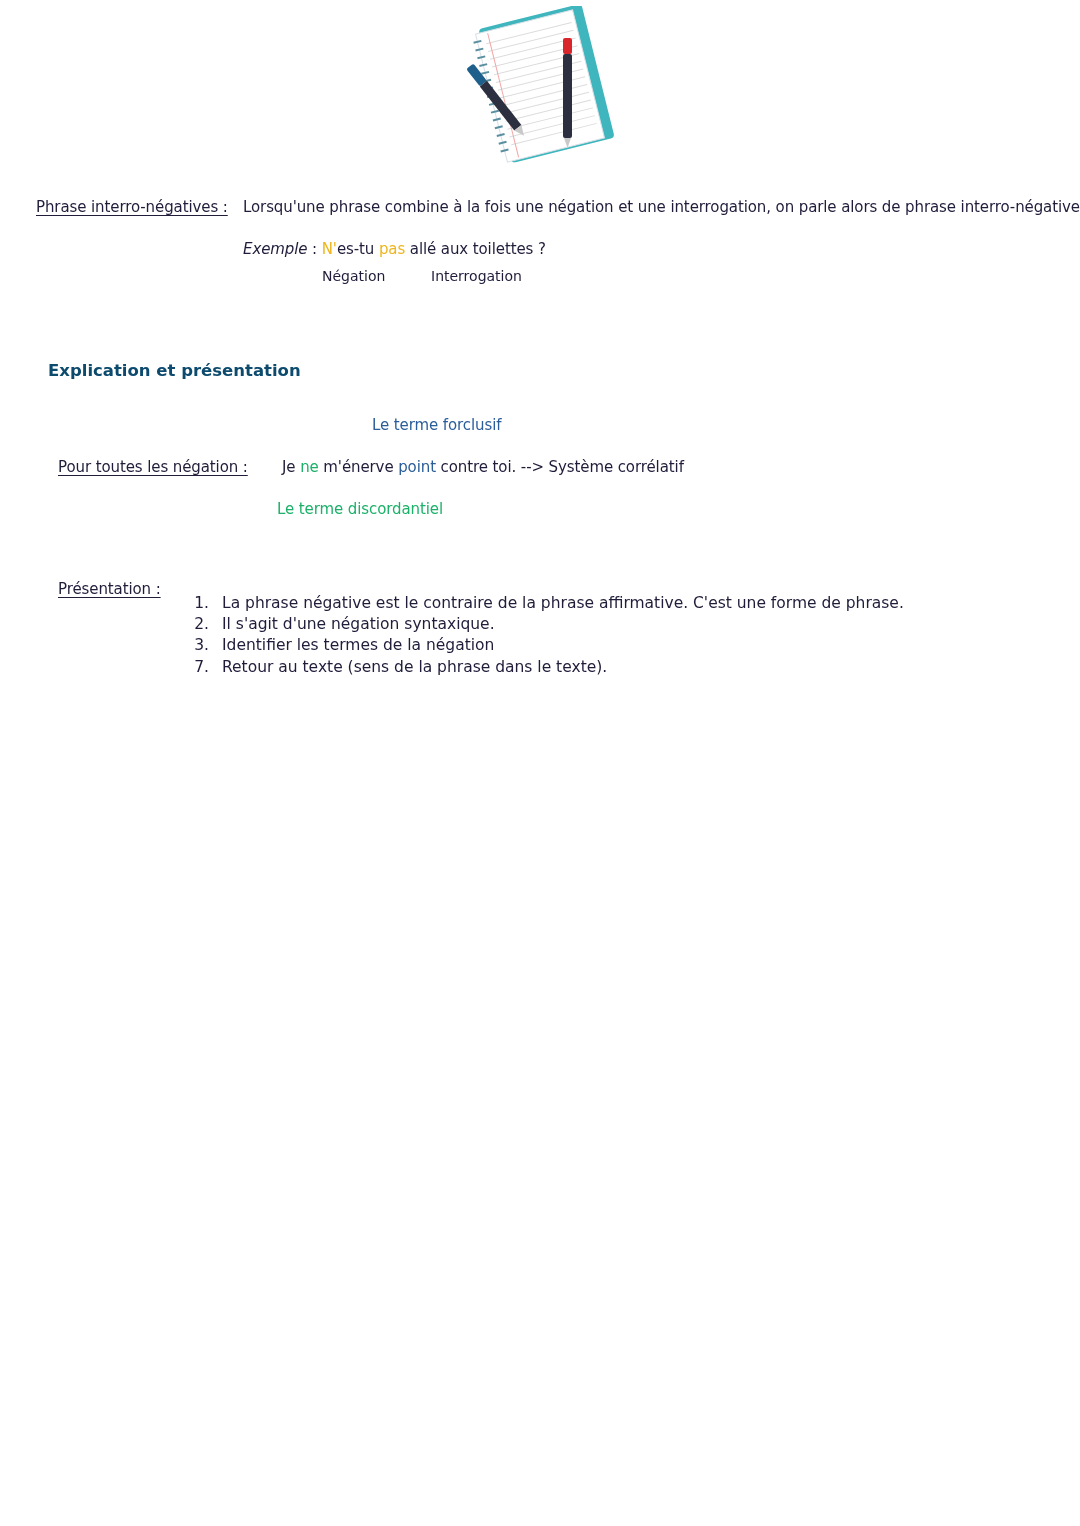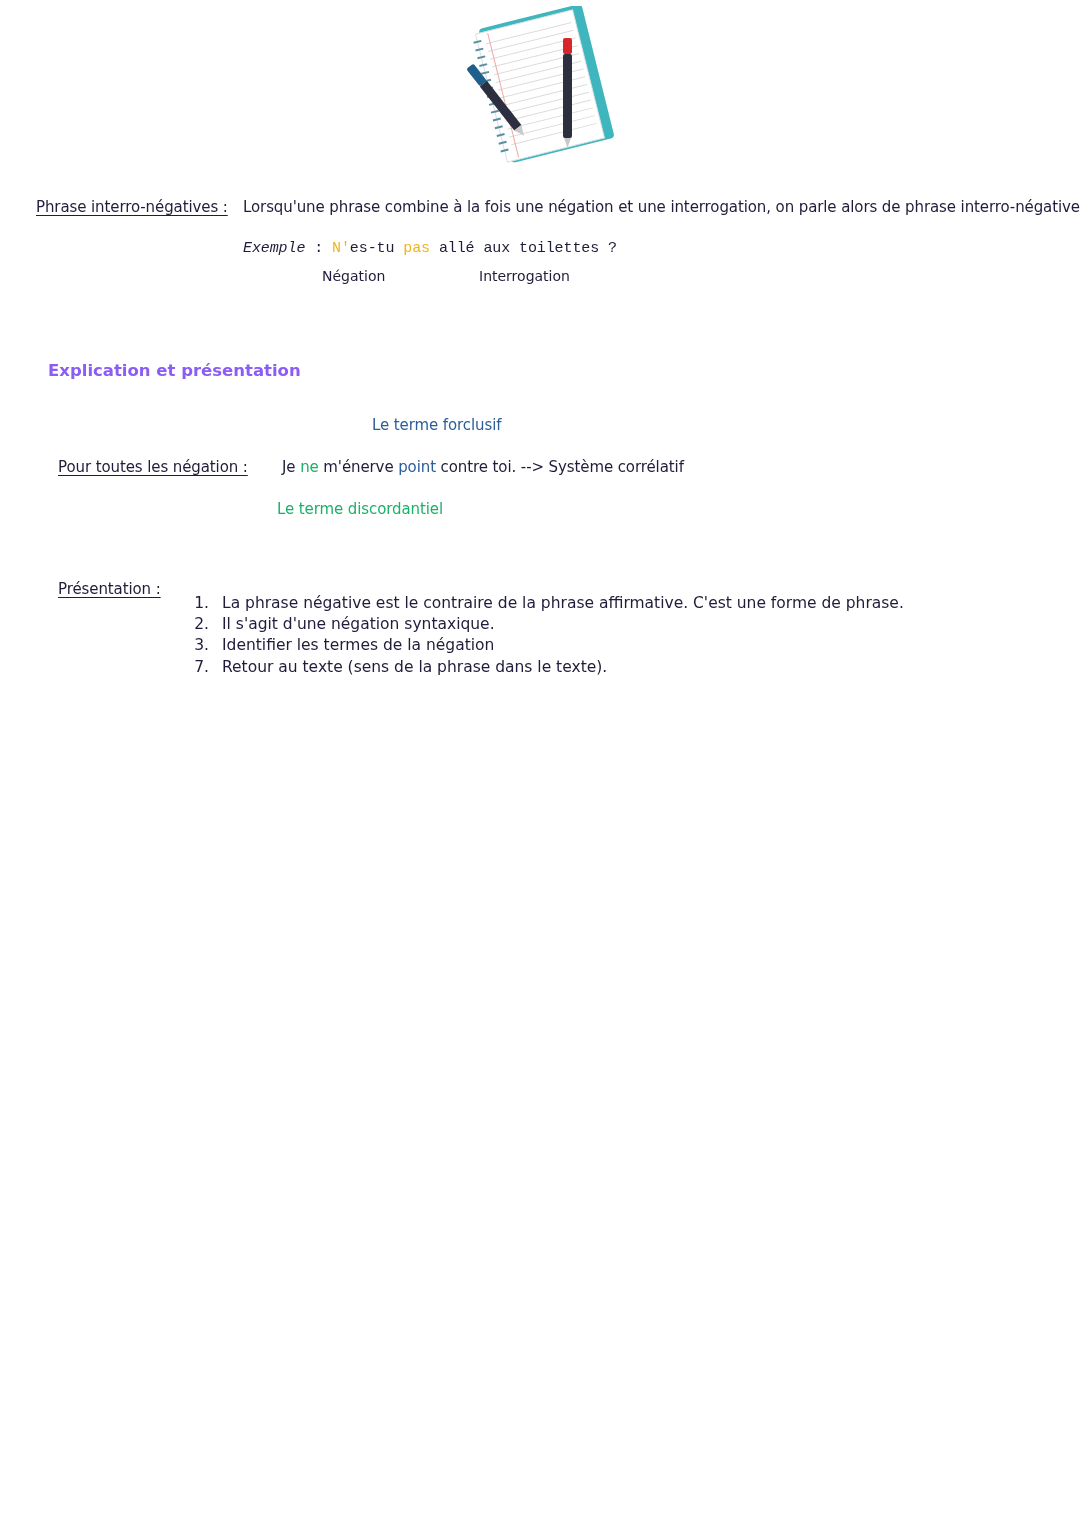--- a/index.html
+++ b/index.html
@@ -5,21 +5,21 @@
   html, body { margin: 0; padding: 0; background: #ffffff; }
   body { width: 1080px; height: 1526px; position: relative; overflow: hidden;
          font-family: "DejaVu Sans", sans-serif; color: #1f1d3a; }
   .abs { position: absolute; white-space: nowrap; }
   .t16 { font-size: 15px; letter-spacing: -0.1px; }
   .t14 { font-size: 14px; }
   .u { text-decoration: underline; text-underline-offset: 3px; }
   .yellow { color: #f0b51c; }
   .green { color: #1bb169; }
   .blue { color: #2a5d9a; }
-  .red { color: #8b5cf6; font-weight: bold; font-size: 16.5px; }
+  .red { color: #0c4a6e; font-weight: bold; font-size: 16.5px; }
   .list { position: absolute; left: 176px; top: 578px; margin: 15px; padding: 0; list-style: none; }
   .list li { height: 21.2px; line-height: 21.2px; font-size: 15.5px; white-space: nowrap; }
   .list .num { display: inline-block; width: 18px; text-align: right; margin-right: 13px; }
 </style>
 </head>
 <body>
 
 <div class="abs" style="left:460px; top:6px; width:160px; height:160px;">
   <svg width="160" height="160" viewBox="0 0 160 160">
     <g transform="rotate(-14 80 80)">
@@ -67,25 +67,25 @@
     </g>
     <rect x="103" y="32" width="9" height="16" rx="2" fill="#d8262c"></rect>
     <rect x="103" y="48" width="9" height="84" rx="2" fill="#2c2f3f"></rect>
     <polygon points="104,132 111,132 107.5,142" fill="#c9c9c9"></polygon>
   </svg>
 </div>
 
 <div class="abs t16 u" style="left:36px; top:198px;">Phrase interro-négatives :</div>
 <div class="abs t16" style="left:243px; top:198px;">Lorsqu'une phrase combine à la fois une négation et une interrogation, on parle alors de phrase interro-négative.</div>
 
-<div class="abs t16" style="left:243px; top:240px;font-family:Liberation Mono, monospace;">
+<div class="abs t16" style="left:243px; top:240px;">
   <i>Exemple</i><span> : </span><span class="yellow">N'</span><span>es-tu </span><span class="yellow">pas</span><span> allé aux toilettes ?</span>
 </div>
 <div class="abs t14" style="left:322px; top:268px;">Négation</div>
-<div class="abs t14" style="left:431px; top:268px;margin-left:48px;">Interrogation</div>
+<div class="abs t14" style="left:431px; top:268px;">Interrogation</div>
 
 <div class="abs red" style="left:48px; top:361px;">Explication et présentation</div>
 
 <div class="abs t16 blue" style="left:372px; top:416px;">Le terme forclusif</div>
 <div class="abs t16 u" style="left:58px; top:458px;">Pour toutes les négation :</div>
 <div class="abs t16" style="left:282px; top:458px;">
   <span>Je </span><span class="green">ne</span><span> m'énerve </span><span class="blue">point</span><span> contre toi.  --&gt; Système corrélatif</span>
 </div>
 <div class="abs t16 green" style="left:277px; top:500px;">Le terme discordantiel</div>
 

